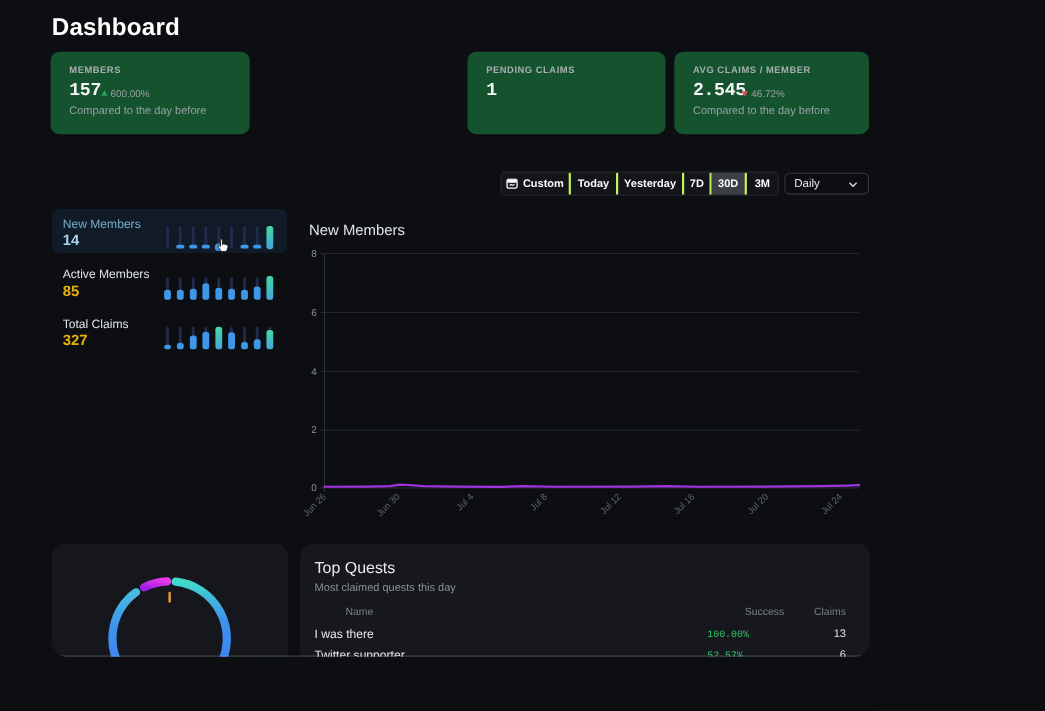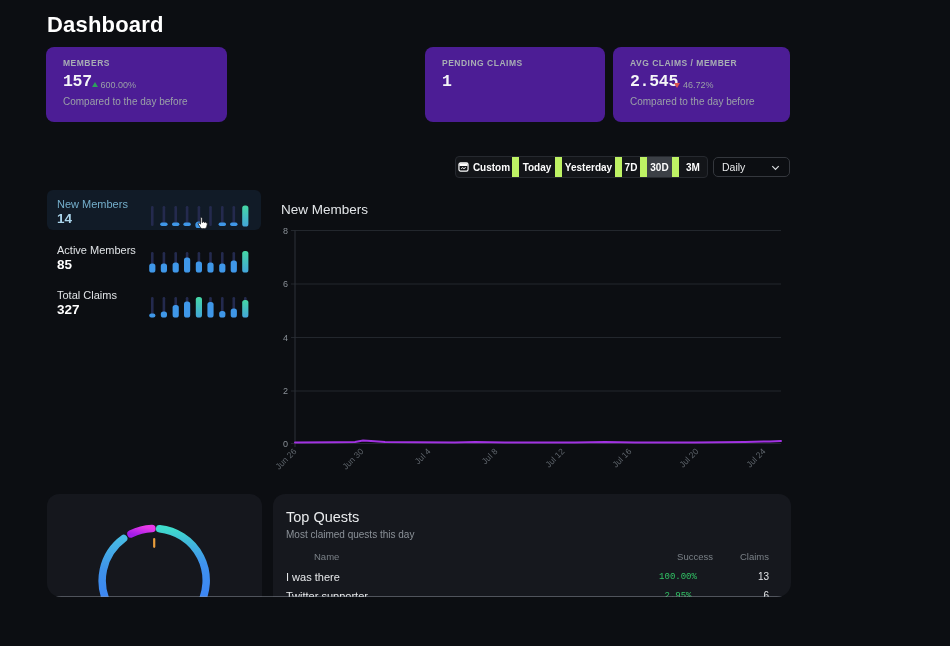--- a/index.html
+++ b/index.html
@@ -4,46 +4,46 @@
 <style>
   * { margin:0; padding:0; box-sizing:border-box; }
   html,body { width:950px; height:646px; background:#0c0e12; overflow:hidden;
     font-family:"Liberation Sans", sans-serif; }
   .abs { position:absolute; }
   #stage { position:relative; width:796px; height:646px; background:#0c0e12; }
 
   h1 { position:absolute; left:47px; top:12px; font-size:22px; font-weight:bold;
        color:#ffffff; letter-spacing:0.2px; }
 
-  .card { position:absolute; top:47px; height:75px; background:#4c1d95; border-radius:8px; }
+  .card { position:absolute; top:47px; height:75px; background:#14532d; border-radius:8px; }
   .card .lbl { position:absolute; left:17px; top:11px; font-size:8.5px; letter-spacing:0.5px;
        color:#a8aeb4; font-weight:bold; }
   .card .val { position:absolute; left:17px; top:24.5px; font-size:16.5px; letter-spacing:-0.3px; font-weight:bold; color:#f4f5f7;font-family:Liberation Mono, monospace; }
   .card .delta { position:absolute; top:33px; font-size:9px; color:#9aa0a7; }
   .card .sub { position:absolute; left:17px; top:49px; font-size:10px; color:#9aa0a7; }
   .tri-up { display:inline-block; position:relative; top:-1px; width:0; height:0; border-left:3.5px solid transparent;
        border-right:3.5px solid transparent; border-bottom:5px solid #2ca05c; margin-right:3px; }
   .tri-dn { display:inline-block; width:0; height:0; border-left:3.5px solid transparent;
        border-right:3.5px solid transparent; border-top:5px solid #d9534f; margin-right:3px; }
 
   
   .btngroup { position:absolute; left:455px; top:156px; height:22px; display:flex;
       background:#131519; border:1px solid #26292f; border-radius:4px; overflow:hidden; }
   .btngroup .btn { height:100%; display:flex; align-items:center; justify-content:center;
-      font-size:10px; font-weight:bold; color:#fdfdfd; border-right:7px solid #bef264; }
+      font-size:10px; font-weight:bold; color:#fdfdfd; border-right:2px solid #bef264; }
   .btngroup .btn:last-child { border-right:none; }
   .btn.active { background:#3c4046; }
   .select { position:absolute; left:713px; top:157px; width:77px; height:20px;
       border:1px solid #34373d; border-radius:5px; color:#e7e8ea; font-size:10.5px;
       display:flex; align-items:center; padding-left:8px; }
 
   
   .tile { position:absolute; left:47px; width:214px; height:40px; border-radius:6px; }
   .tile .tl { position:absolute; left:10px; top:8px; font-size:11px; color:#e0e3e6; }
-  .tile .tv { position:absolute; left:10px; top:21px; font-size:13.5px; font-weight:bold; color:#ffffff; }
+  .tile .tv { position:absolute; left:10px; top:21px; font-size:13.5px; font-weight:bold; color:#eab308; }
   #tile1 { top:190px; background:#111b27; }
   #tile1 .tl { color:#74aecb; }
   #tile1 .tv { color:#a9d3ea; }
   #tile2 { top:236px; }
   #tile3 { top:281px; }
 
   .charttitle { position:absolute; left:281px; top:202px; font-size:13.5px; color:#e2e5e8; }
 
   
   #clipbox { position:absolute; left:47px; top:494px; width:744px; height:103px;
@@ -52,21 +52,21 @@
       background:rgba(150,158,168,0.45); }
   .dcard { position:absolute; left:0; top:0; width:215px; height:120px; background:#15171d; border-radius:12px; }
   .qcard { position:absolute; left:226px; top:0; width:518px; height:120px; background:#16181e; border-radius:12px; }
   .qcard .t1 { position:absolute; left:13px; top:15px; font-size:14.5px; color:#e9ebed; }
   .qcard .t2 { position:absolute; left:13px; top:35px; font-size:10px; color:#8b9198; }
   .qcard .hname { position:absolute; left:13px; top:57px; font-size:9.5px; color:#7a8087;padding-left:28px; }
   .qcard .hsucc { position:absolute; left:380px; width:60px; text-align:right; top:57px; font-size:9.5px; color:#7a8087; }
   .qcard .hclaim { position:absolute; left:440px; width:56px; text-align:right; top:57px; font-size:9.5px; color:#7a8087; }
   .qrow1 { top:77px; }
   .qname { position:absolute; left:13px; font-size:11px; color:#e7e9eb; }
-  .qsucc { position:absolute; left:370px; width:70px; text-align:center;
+  .qsucc { position:absolute; left:370px; width:70px; text-align:left;
       font-family:"Liberation Mono", monospace; color:#31c365; font-size:9px; }
   .qclaim { position:absolute; left:440px; width:56px; text-align:right; font-size:10px; color:#e2e4e7; }
 </style>
 </head>
 <body>
 <div id="stage">
   <h1>Dashboard</h1>
 
   <div class="card" style="left:46px;width:181px;">
     <div class="lbl">MEMBERS</div>
@@ -248,19 +248,19 @@
     <div class="qcard">
       <div class="t1">Top Quests</div>
       <div class="t2">Most claimed quests this day</div>
       <div class="hname">Name</div>
       <div class="hsucc">Success</div>
       <div class="hclaim">Claims</div>
       <div class="qname qrow1" style="top:77px;">I was there</div>
       <div class="qsucc" style="top:78px;">100.00%</div>
       <div class="qclaim" style="top:77px;">13</div>
       <div class="qname" style="top:96px;">Twitter supporter</div>
-      <div class="qsucc" style="top:97px;">2.95%</div>
+      <div class="qsucc" style="top:97px;">52.57%</div>
       <div class="qclaim" style="top:96px;">6</div>
     </div>
     <div id="clipline"></div>
   </div>
 
 </div>
 
 </body></html>

